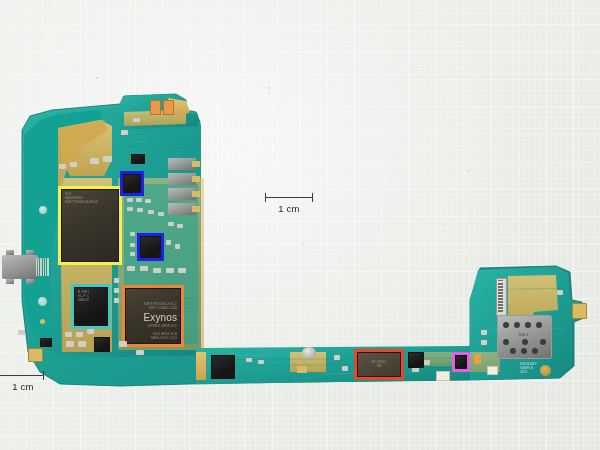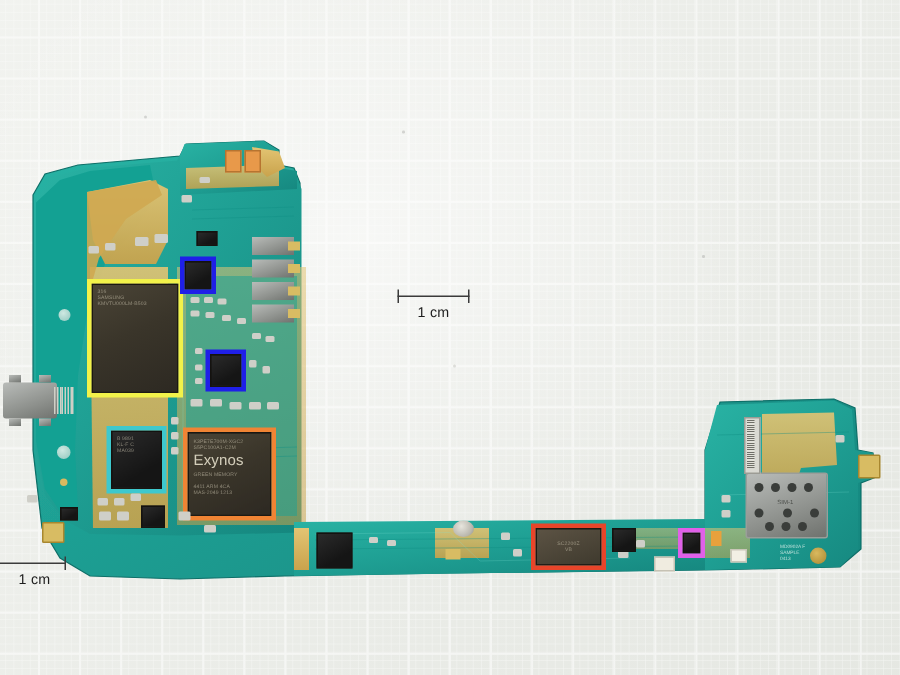--- a/index.html
+++ b/index.html
@@ -233,21 +233,21 @@
   <div class="chip blk" style="left:74px;top:287px;width:34px;height:39px;">
     <div class="chiptext">
       <span class="sm">B 9891</span>
       <span class="sm">KL-F C</span>
       <span class="sm">MA039</span>
     </div>
   </div>
   <div class="hl" style="left:71px;top:284px;width:40px;height:45px;border:3px solid #3ec8cd;"></div>
 
   <div class="chip" style="left:125px;top:288px;width:56px;height:56px;">
-    <div class="chiptext" style="text-align:left;padding-top:3px;">
+    <div class="chiptext" style="text-align:right;padding-top:13px;">
       <span class="sm">K3PE7E700M-XGC2</span>
       <span class="sm">S5PC100A1-C2M</span>
       <span style="display:block;font-size:10px;line-height:14px;color:rgba(232,226,206,.88);margin-top:1px;">Exynos</span>
       <span class="sm" style="margin-top:-1px;">GREEN MEMORY</span>
       <span class="sm" style="margin-top:3px;">4411 ARM 4CA</span>
       <span class="sm">MAS-2049 1213</span>
     </div>
   </div>
   <div class="hl" style="left:122px;top:285px;width:62px;height:62px;border:3px solid #f08434;"></div>
 

